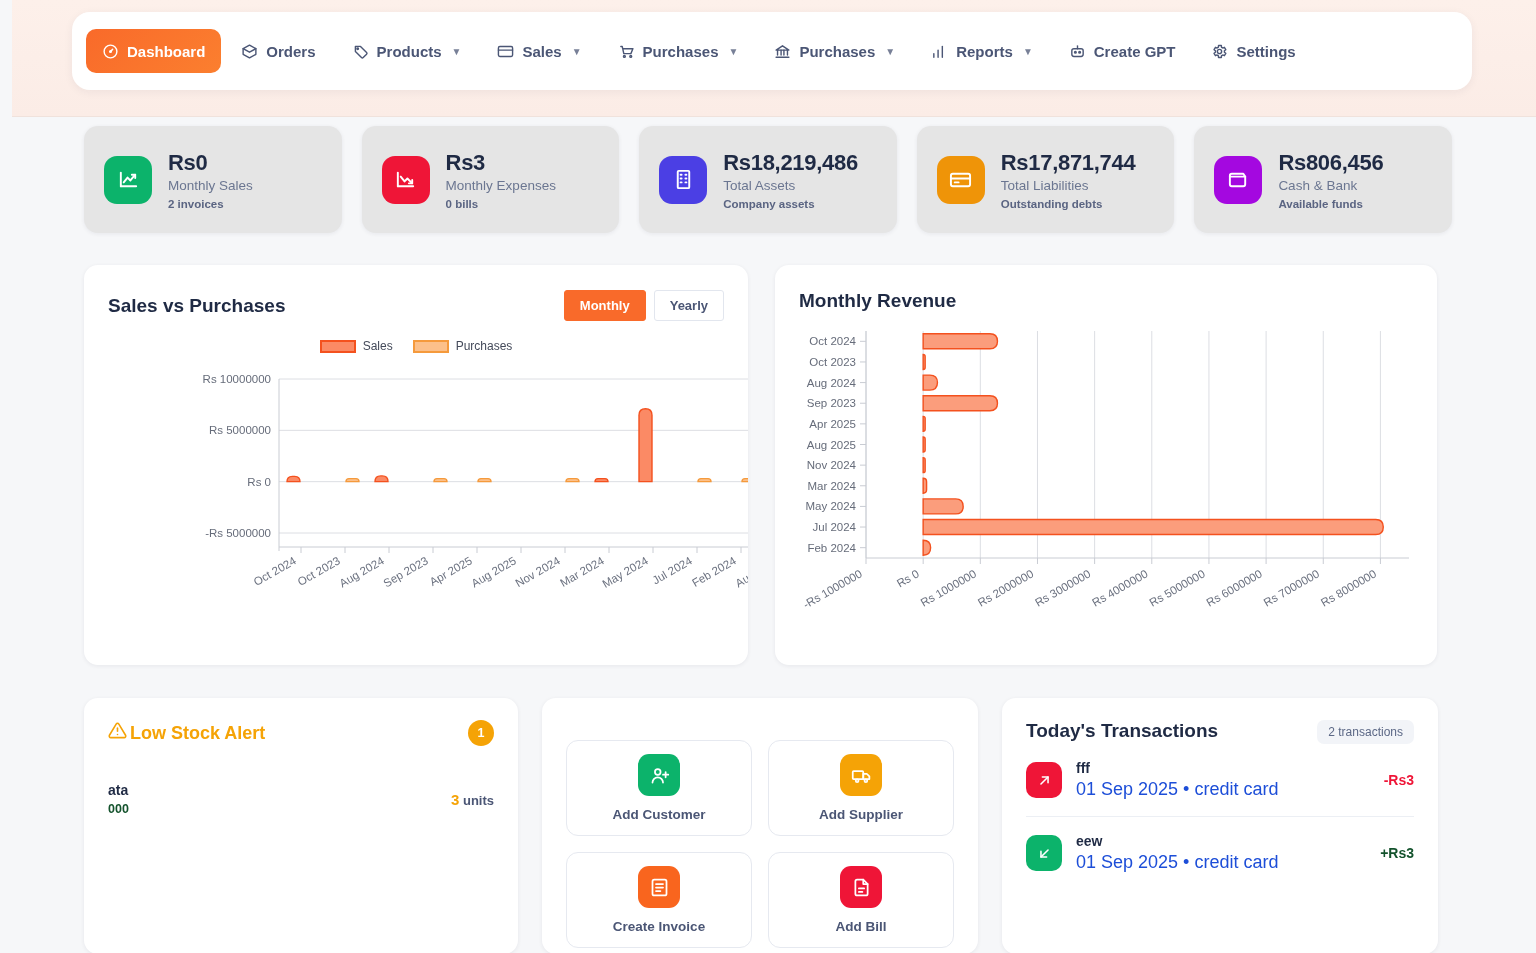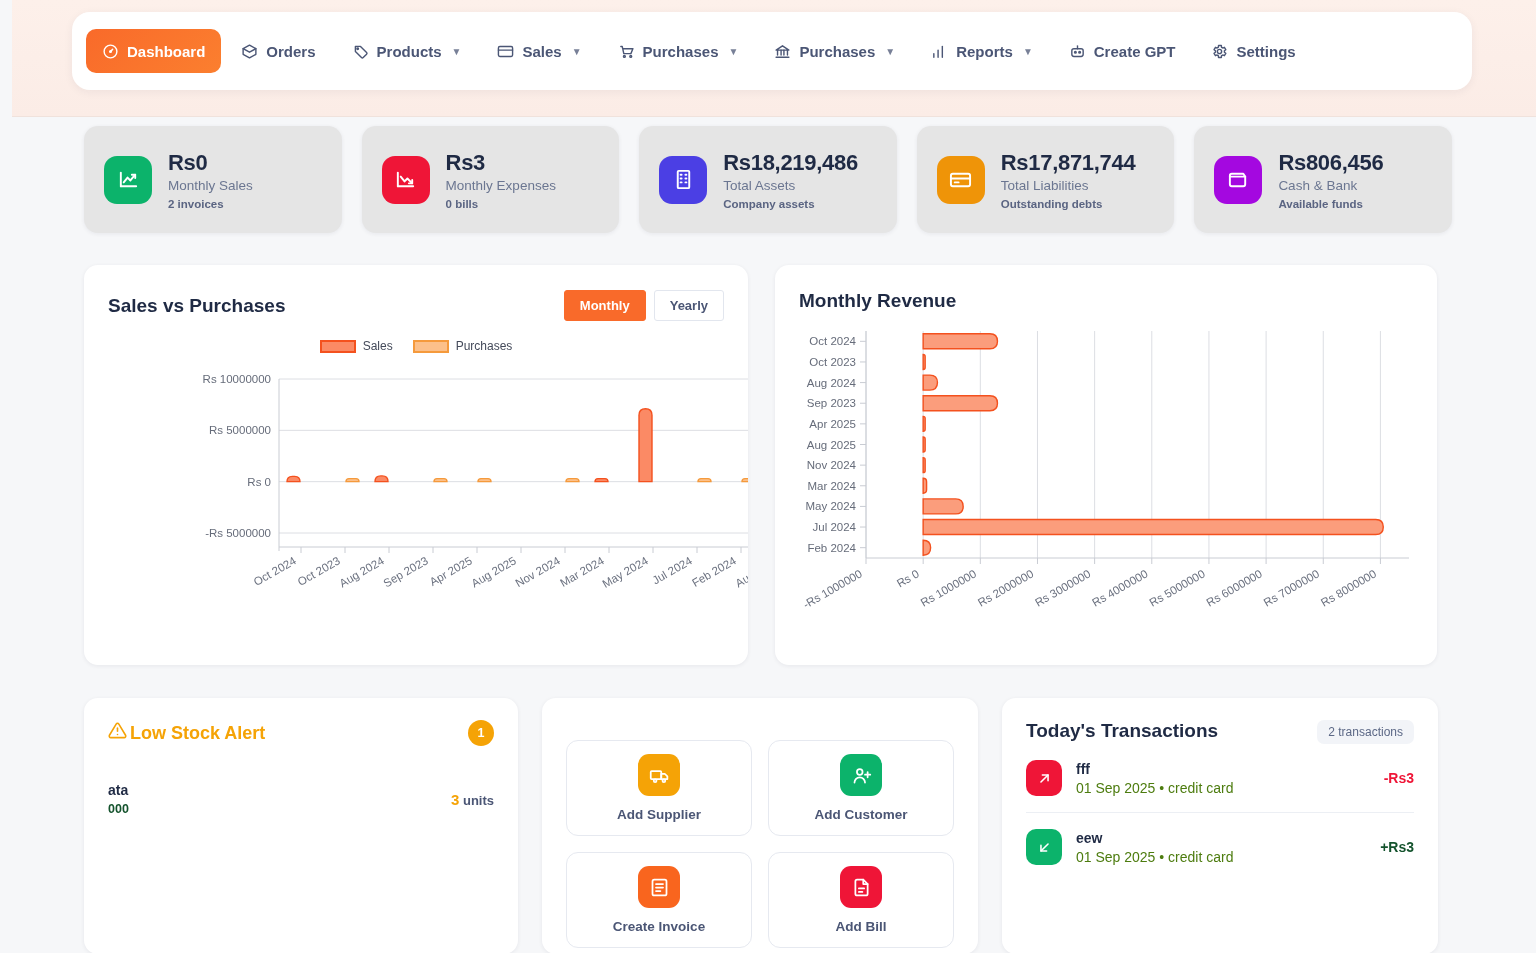--- a/index.html
+++ b/index.html
@@ -112,21 +112,21 @@
   .qa-lbl { font-size: 13.5px; font-weight: bold; color: #4b5675; }
 
   .tx-head { display: flex; align-items: flex-start; justify-content: space-between; }
   .tx-pill { font-size: 12px; color: #5c6886; background: #f2f4f8; border-radius: 7px; padding: 5px 11px; }
   .tx-row { display: flex; align-items: center; gap: 14px; padding: 16px 0; }
   .tx-row + .tx-row { border-top: 1px solid #eceff4; }
   .tx-ico { width: 36px; height: 36px; border-radius: 10px; flex: 0 0 36px;
             display: flex; align-items: center; justify-content: center; }
   .tx-ico svg { width: 17px; height: 17px; stroke: #fff; fill: none; stroke-width: 2.2; }
   .tx-name { font-size: 14px; font-weight: bold; color: #1f2a44; }
-  .tx-meta { font-size: 14px; color: #4d7c0f; margin-top: 3px; }
+  .tx-meta { font-size: 18px; color: #1d4ed8; margin-top: 3px; }
   .tx-amt { margin-left: auto; font-size: 14px; font-weight: bold; }
 </style>
 </head>
 <body>
 
 <div class="nav-wrap">
   <nav class="navbar" id="navbar">
       <div class="nav-item active">
         <span class="ico">
           <svg class="" viewBox="0 0 24 24" fill="none" stroke="currentColor" stroke-width="2" stroke-linecap="round" stroke-linejoin="round">
@@ -468,40 +468,40 @@
         <span>units</span>
       </div>
     </div>
   </div>
 </div>
 
 <div class="card" id="qa-card">
   <div class="panel-pad">
     <div class="qa-grid" id="qa-grid">
         <div class="qa-tile">
+          <div class="qa-ico" style="background:#0cb36b;color:#fff">
+            <svg class="" viewBox="0 0 24 24" fill="none" stroke="currentColor" stroke-width="2" stroke-linecap="round" stroke-linejoin="round">
+              <circle cx="10" cy="8" r="3.2"></circle>
+              <path d="M4 20c0-3.3 2.7-6 6-6s6 2.7 6 6"></path>
+              <line x1="19" y1="8" x2="19" y2="14"></line>
+              <line x1="16" y1="11" x2="22" y2="11"></line>
+            </svg>
+          </div>
+          <div class="qa-lbl">Add Customer</div>
+        </div>
+        <div class="qa-tile">
           <div class="qa-ico" style="background:#f5a306;color:#fff">
             <svg class="" viewBox="0 0 24 24" fill="none" stroke="currentColor" stroke-width="2" stroke-linecap="round" stroke-linejoin="round">
               <rect x="2" y="7" width="12" height="9" rx="1"></rect>
               <path d="M14 10h4l3 3v3h-7z"></path>
               <circle cx="7" cy="18" r="1.6"></circle>
               <circle cx="17" cy="18" r="1.6"></circle>
             </svg>
           </div>
           <div class="qa-lbl">Add Supplier</div>
-        </div>
-        <div class="qa-tile">
-          <div class="qa-ico" style="background:#0cb36b;color:#fff">
-            <svg class="" viewBox="0 0 24 24" fill="none" stroke="currentColor" stroke-width="2" stroke-linecap="round" stroke-linejoin="round">
-              <circle cx="10" cy="8" r="3.2"></circle>
-              <path d="M4 20c0-3.3 2.7-6 6-6s6 2.7 6 6"></path>
-              <line x1="19" y1="8" x2="19" y2="14"></line>
-              <line x1="16" y1="11" x2="22" y2="11"></line>
-            </svg>
-          </div>
-          <div class="qa-lbl">Add Customer</div>
         </div>
         <div class="qa-tile">
           <div class="qa-ico" style="background:#f9651e;color:#fff">
             <svg class="" viewBox="0 0 24 24" fill="none" stroke="currentColor" stroke-width="2" stroke-linecap="round" stroke-linejoin="round">
               <rect x="4" y="3" width="16" height="18" rx="2"></rect>
               <line x1="8" y1="8" x2="16" y2="8"></line>
               <line x1="8" y1="12" x2="16" y2="12"></line>
               <line x1="8" y1="16" x2="13" y2="16"></line>
             </svg>
           </div>

